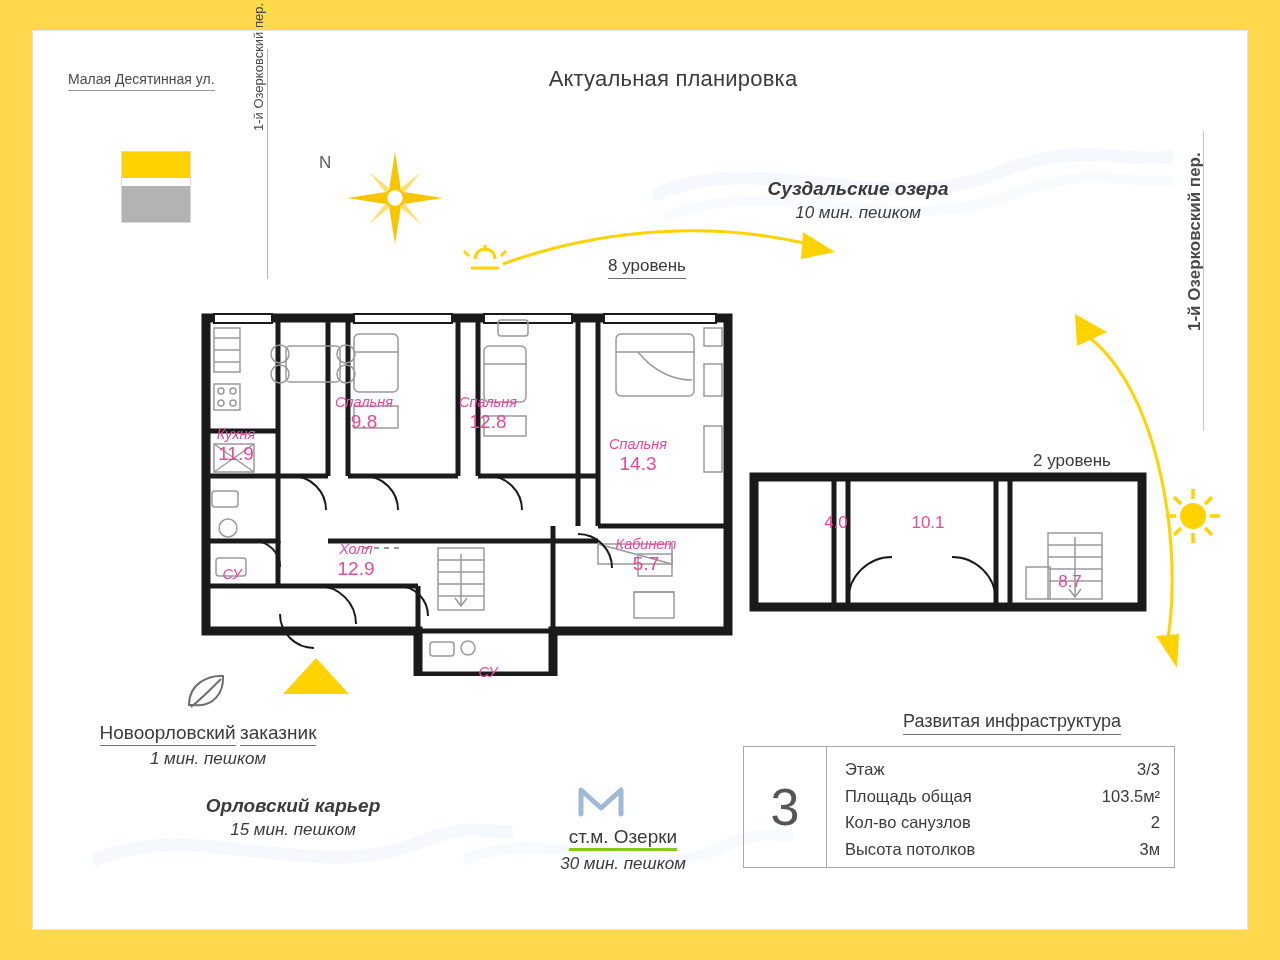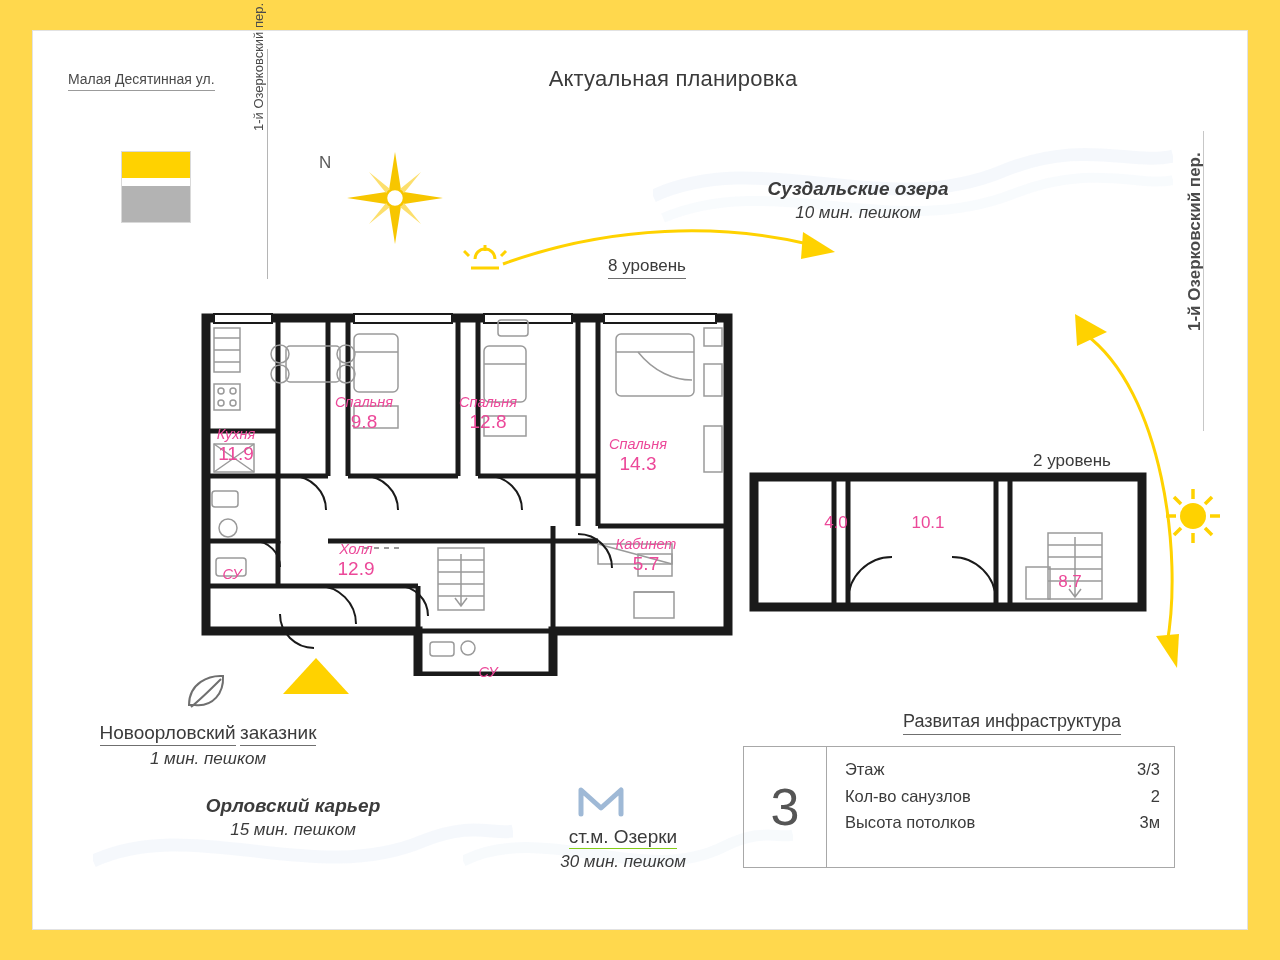--- a/index.html
+++ b/index.html
@@ -106,21 +106,21 @@
   #poi-lakes { left: 640px; top: 120px; width: 370px; margin-top: 27px; }
   #poi-zakaznik { left: 40px; top: 690px; width: 270px; }
   #poi-zakaznik .name {
     font-weight: normal; font-style: normal; font-size: 19px;
     border-bottom: 1px solid #6f6f6f; display: inline-block; line-height: 1.25;
   }
   #poi-zakaznik .dist { font-style: italic; }
   #poi-quarry { left: 110px; top: 764px; width: 300px; }
   #poi-metro { left: 440px; top: 795px; width: 300px; }
   #poi-metro .name { font-style: normal; font-weight: normal; font-size: 19px;
-     border-bottom: 1px solid #84cc16; display:inline-block; }
+     border-bottom: 3px solid #84cc16; display:inline-block; }
 
   #leaf-icon { left: 150px; top: 640px; }
   #metro-icon { left: 540px; top: 745px; }
 
   
   .level-label {
     font-size: 17px; color: #3b3b3b;
     border-bottom: 1px solid #6f6f6f;
     padding-bottom: 2px;
   }
@@ -472,20 +472,24 @@
   <div id="infra-title" class="abs">Развитая инфраструктура</div>
 
   <div id="spec-box" class="abs">
     <div id="spec-floor-num">3</div>
     <div id="spec-table">
       <div class="row">
         <span class="lbl">Этаж</span>
         <span class="val">3/3</span>
       </div>
       <div class="row">
+        <span class="lbl">Площадь общая</span>
+        <span class="val">103.5м²</span>
+      </div>
+      <div class="row">
         <span class="lbl">Кол-во санузлов</span>
         <span class="val">2</span>
       </div>
       <div class="row">
         <span class="lbl">Высота потолков</span>
         <span class="val">3м</span>
       </div>
     </div>
   </div>
 

